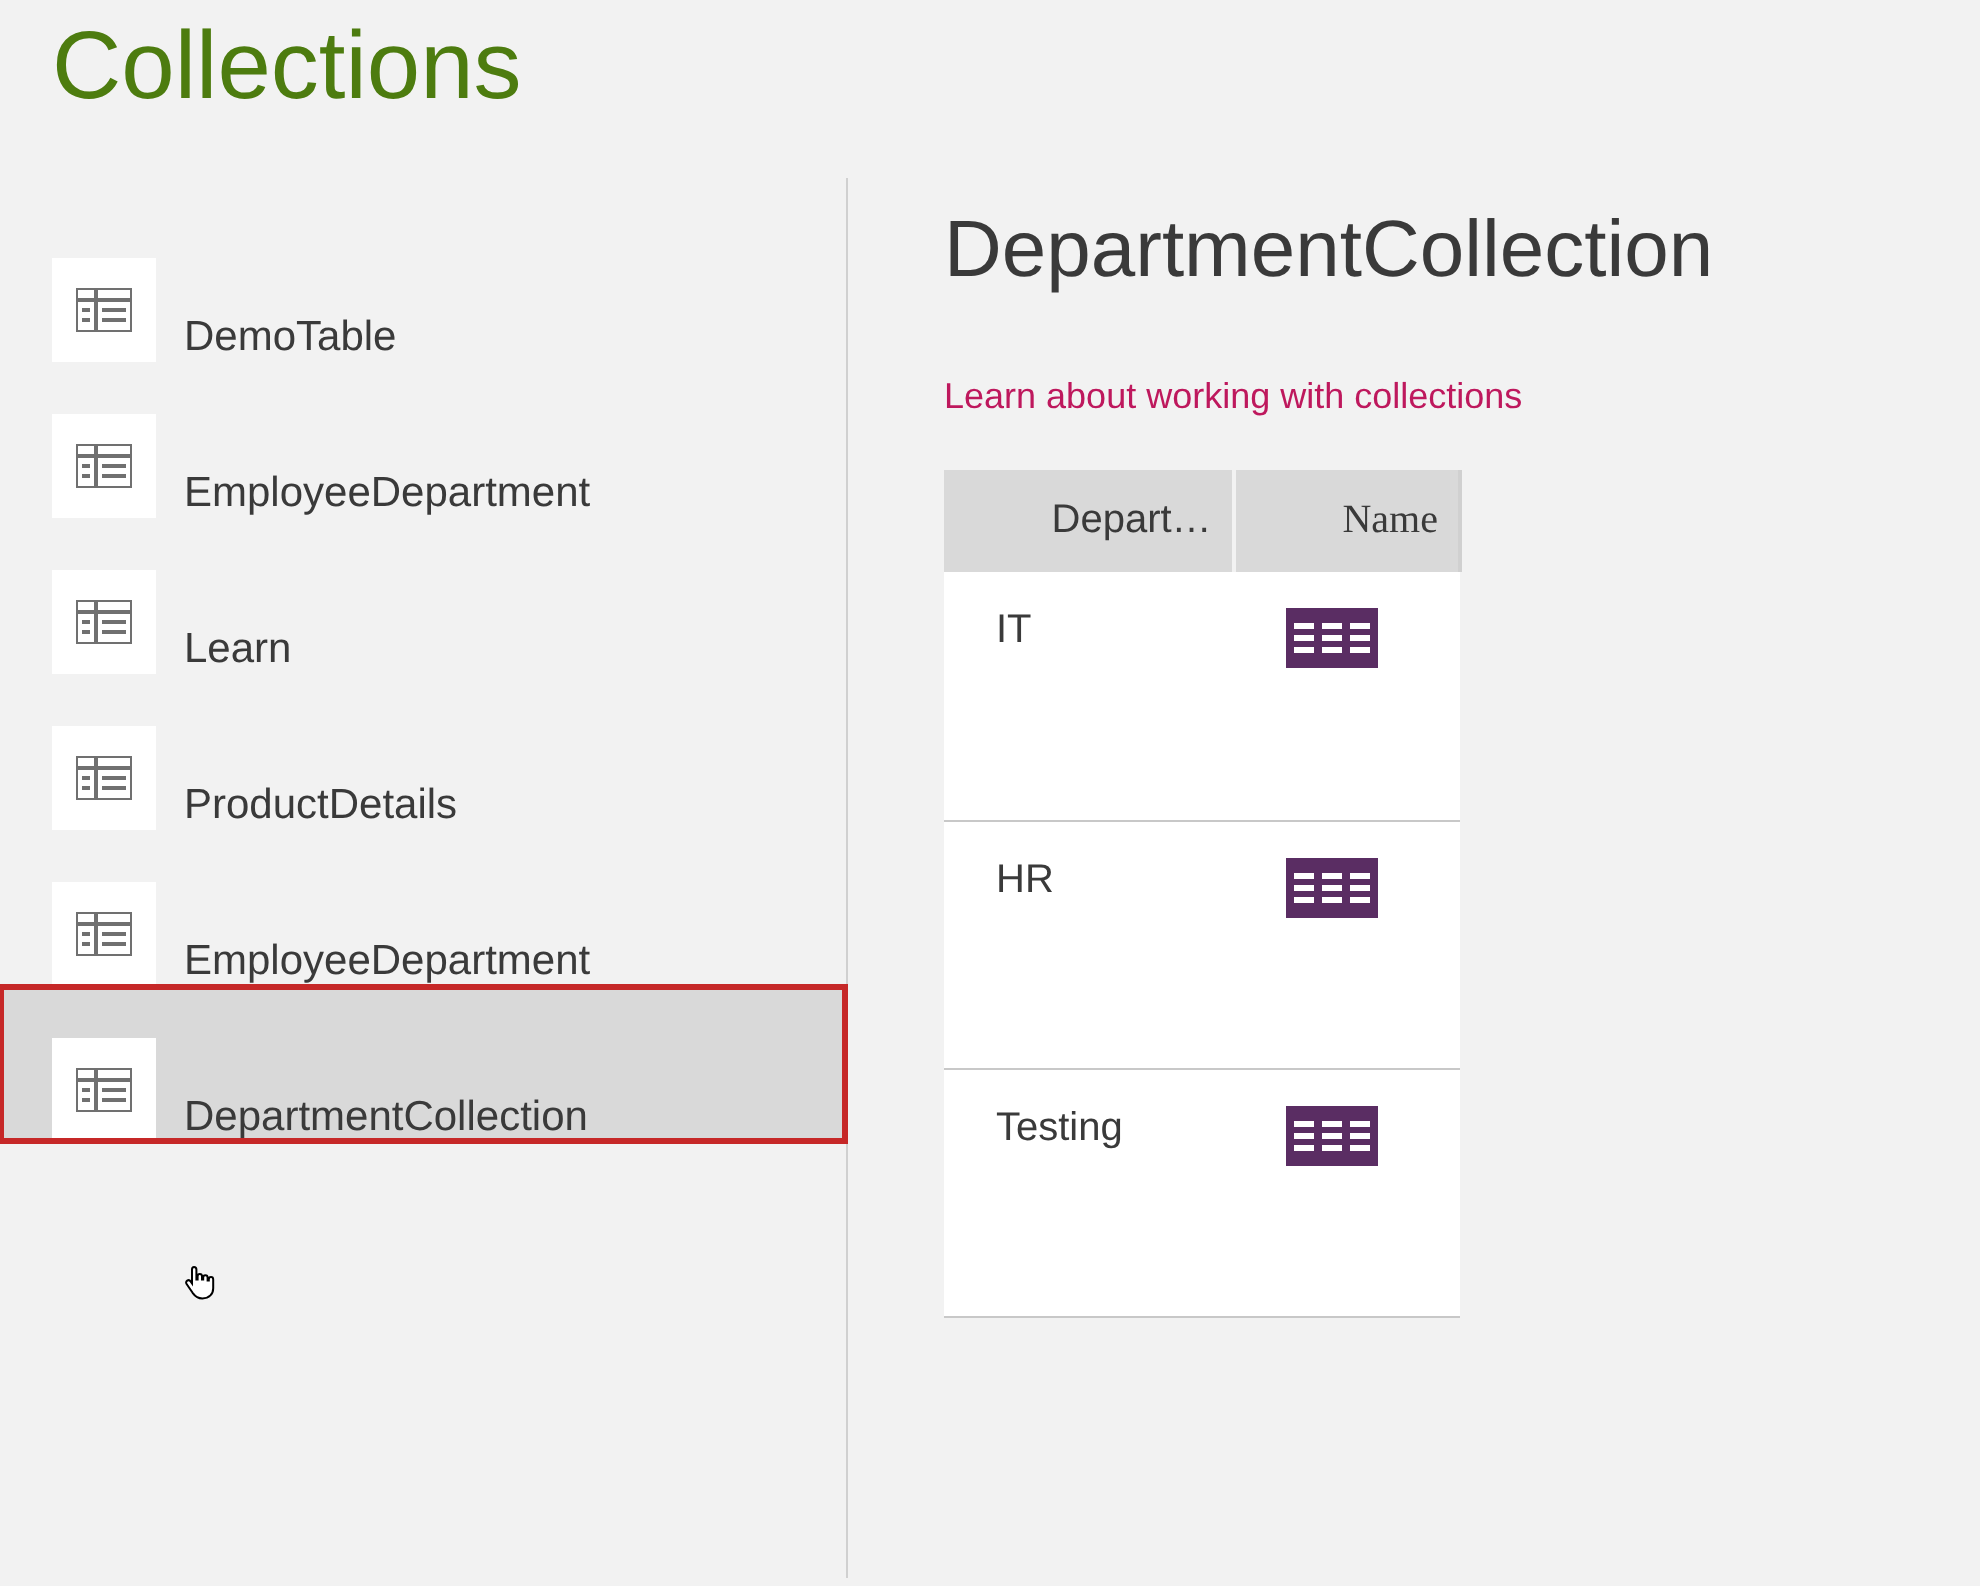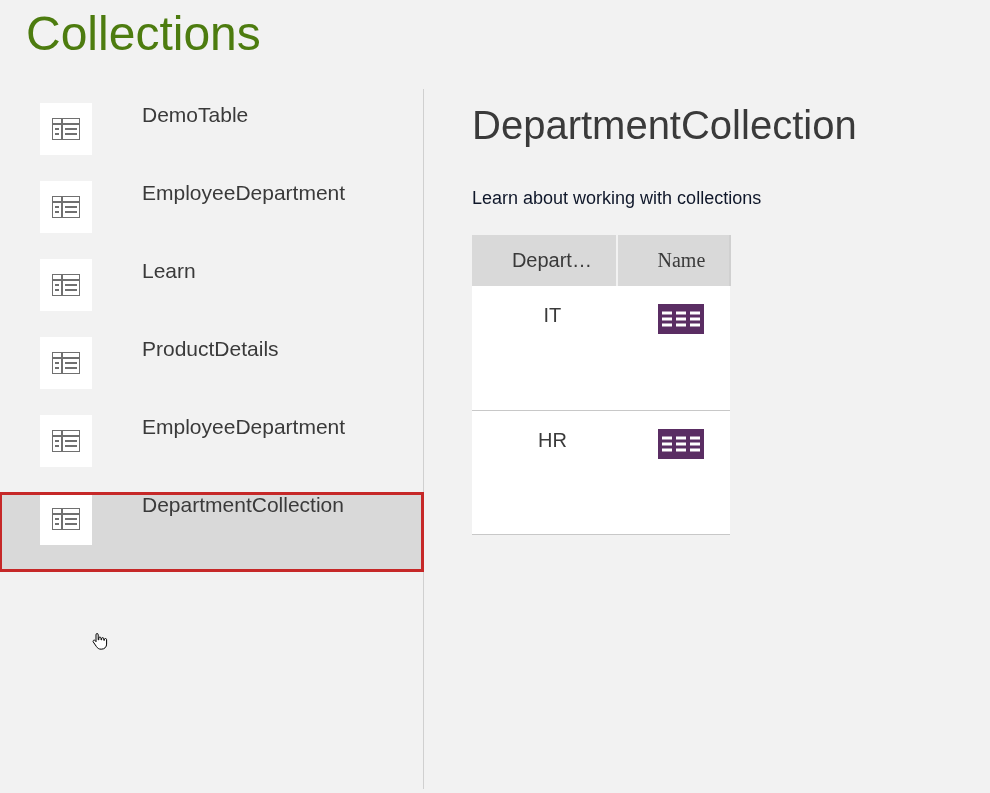--- a/index.html
+++ b/index.html
@@ -24,25 +24,24 @@
   }
   .sidebar {
     width: 424px;
     border-right: 1px solid #d0d0d0;
     padding-top: 14px;
     box-sizing: border-box;
     min-height: 700px;
   }
   .coll-item {
     display: flex;
-    align-items: flex-start;
+    align-items: flex-end;
     height: 78px;
-    padding-left: 40px;
+    padding-left: 26px;
     box-sizing: border-box;
-    gap: 36px;
   }
   .coll-item.selected {
     background: #d9d9d9;
     outline: 3px solid #c62828;
     outline-offset: -2px;
     margin-left: 0;
   }
   .icon-box {
     width: 52px;
     height: 52px;
@@ -68,57 +67,56 @@
     color: #3a3a3a;
     margin: 0 0 40px 0;
   }
   .preview-text {
     font-size: 22px;
     color: #3a3a3a;
     margin: 0 0 2px 0;
   }
   .learn-link {
     font-size: 18px;
-    color: #0f172a;
+    color: #be185d;
     text-decoration: none;
     cursor: pointer;
     display: inline-block;
     margin-bottom: 26px;
   }
   
   .preview-table {
     width: 259px;
     border-collapse: collapse;
   }
   .preview-table th {
     background: #d9d9d9;
     color: #3a3a3a;
     font-weight: 400;
     font-size: 20px;
-    text-align: center;
+    text-align: right;
     padding: 14px 10px 14px 26px;
     border-right: 2px solid #f2f2f2;
   }
   .preview-table th:last-child {
     border-right: none;
     font-family: Liberation Serif, serif;
   }
   .thead-wrap {
     border-right: 2px solid #d0d0d0;
   }
   .preview-table td {
     background: #ffffff;
     font-size: 20px;
     color: #3a3a3a;
     vertical-align: top;
     padding: 18px 10px 18px 26px;
     height: 124px;
     border-bottom: 1px solid #c8c8c8;
     box-sizing: border-box;
-    text-align: center;
   }
   .col-dept { width: 146px; }
   .col-name { width: 113px; }
   .cell-icon {
     display: inline-block;
   }
   
   .cursor-hand {
     position: absolute;
     left: 92px;
@@ -257,20 +255,35 @@
                   <line x1="18" y1="9" x2="28" y2="9" stroke="#fff" stroke-width="3"></line>
                   <line x1="32" y1="9" x2="42" y2="9" stroke="#fff" stroke-width="3"></line>
                   <line x1="4" y1="15" x2="14" y2="15" stroke="#fff" stroke-width="3"></line>
                   <line x1="18" y1="15" x2="28" y2="15" stroke="#fff" stroke-width="3"></line>
                   <line x1="32" y1="15" x2="42" y2="15" stroke="#fff" stroke-width="3"></line>
                   <line x1="4" y1="21" x2="14" y2="21" stroke="#fff" stroke-width="3"></line>
                   <line x1="18" y1="21" x2="28" y2="21" stroke="#fff" stroke-width="3"></line>
                   <line x1="32" y1="21" x2="42" y2="21" stroke="#fff" stroke-width="3"></line>
                 </svg></span></td>
           </tr>
+          <tr>
+            <td class="col-dept">Testing</td>
+            <td class="col-name"><span class="cell-icon"><svg width="46" height="30" viewBox="0 0 46 30">
+                  <rect x="0" y="0" width="46" height="30" fill="#5a2d63"></rect>
+                  <line x1="4" y1="9" x2="14" y2="9" stroke="#fff" stroke-width="3"></line>
+                  <line x1="18" y1="9" x2="28" y2="9" stroke="#fff" stroke-width="3"></line>
+                  <line x1="32" y1="9" x2="42" y2="9" stroke="#fff" stroke-width="3"></line>
+                  <line x1="4" y1="15" x2="14" y2="15" stroke="#fff" stroke-width="3"></line>
+                  <line x1="18" y1="15" x2="28" y2="15" stroke="#fff" stroke-width="3"></line>
+                  <line x1="32" y1="15" x2="42" y2="15" stroke="#fff" stroke-width="3"></line>
+                  <line x1="4" y1="21" x2="14" y2="21" stroke="#fff" stroke-width="3"></line>
+                  <line x1="18" y1="21" x2="28" y2="21" stroke="#fff" stroke-width="3"></line>
+                  <line x1="32" y1="21" x2="42" y2="21" stroke="#fff" stroke-width="3"></line>
+                </svg></span></td>
+          </tr>
         </tbody>
     </table>
   </div>
 
 </div>
 
 <span class="cursor-hand">
   <svg width="16" height="18" viewBox="0 0 16 18">
     <path d="M5 1.5c.8 0 1.2.6 1.2 1.3v5h.6V6.2c0-.7.5-1.2 1.1-1.2s1.1.5 1.1 1.2v1.6h.6V6.8c0-.7.5-1.2 1.1-1.2s1.1.5 1.1 1.2v1.5h.6V7.7c0-.7.5-1.2 1.1-1.2s1.1.5 1.1 1.2v4.4c0 2.8-1.9 5.1-5.4 5.1-2.4 0-3.6-1-4.9-2.8L1.3 10c-.4-.6-.3-1.3.3-1.7.6-.4 1.3-.2 1.7.4l.7 1V2.8C4 2.1 4.3 1.5 5 1.5z" fill="#fff" stroke="#000" stroke-width="1"></path>
   </svg>

